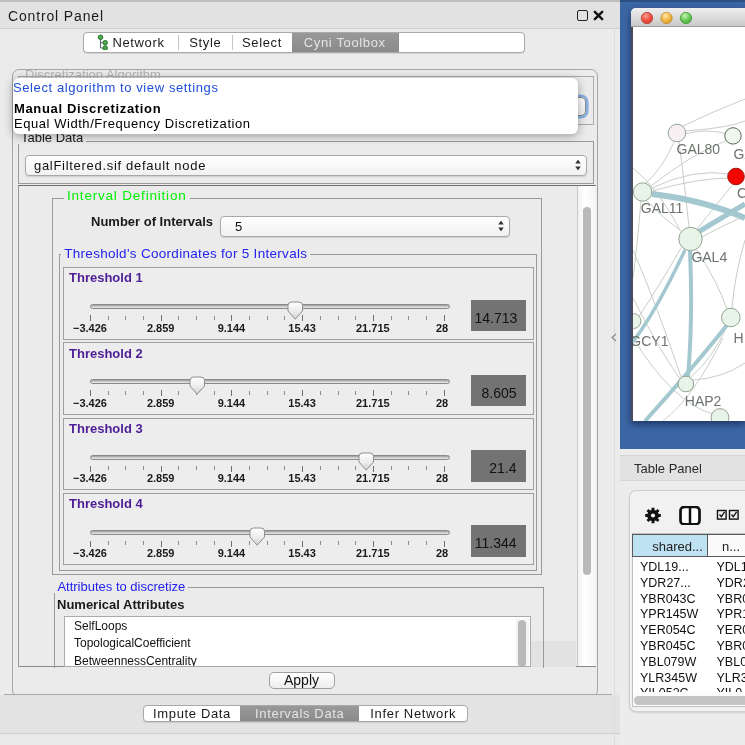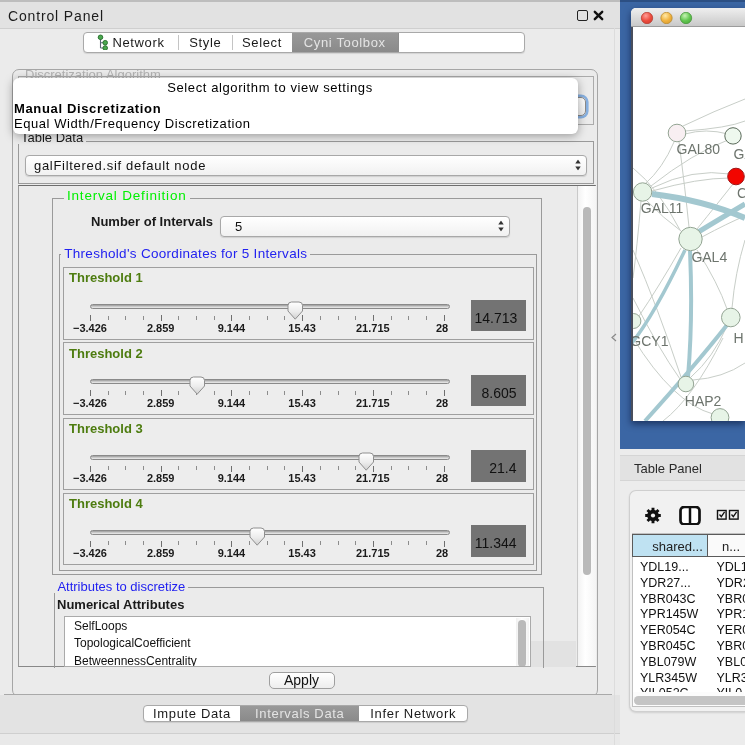--- a/index.html
+++ b/index.html
@@ -3,21 +3,21 @@
 <meta charset="utf-8">
 <style>
 html,body{margin:0;padding:0;}
 #root{position:relative;width:745px;height:745px;background:#ebebeb;font-family:"Liberation Sans",sans-serif;overflow:hidden;}
 .abs{position:absolute;}
 .gtitle{position:absolute;background:#ebebeb;padding:0 3px;font-size:13px;line-height:13px;}
 .combo{position:absolute;border:1px solid #a8a8a8;border-radius:4px;background:linear-gradient(#ffffff,#f1f1f1);box-shadow:0 1px 1px rgba(0,0,0,0.12);box-sizing:border-box;}
 .combotext{position:absolute;font-size:13px;color:#111;top:50%;transform:translateY(-50%);}
 .arrows{position:absolute;right:5.5px;top:50%;transform:translateY(-50%);width:6px;height:11px;}
 .trow{position:absolute;border:1px solid #9f9f9f;background:#ededed;}
-.tlabel{position:absolute;left:10px;top:8px;font-size:13px;font-weight:bold;color:#4d7c0f;}
+.tlabel{position:absolute;left:10px;top:8px;font-size:13px;font-weight:bold;color:#4c1d95;}
 .track{position:absolute;height:5px;border-radius:3px;background:linear-gradient(#9a9a9a,#c9c9c9 50%,#ededed);border:1px solid #8a8a8a;box-sizing:border-box;}
 .vfield{position:absolute;background:#737373;border:4px solid #737373;font-size:14px;color:#111;text-align:right;}
 .ticklbl{position:absolute;font-size:11px;font-weight:bold;color:#1a1a1a;transform:translateX(-50%);white-space:nowrap;}
 .seg{position:absolute;display:flex;border:1px solid #a9a9a9;border-radius:4px;background:#fff;overflow:hidden;box-shadow:0 1px 1px rgba(0,0,0,0.1);box-sizing:border-box;}
 .seg .it{font-size:13px;letter-spacing:0.65px;color:#1a1a1a;display:flex;align-items:center;justify-content:center;white-space:nowrap;}
 .seg .sep{width:1px;background:#c4c4c4;margin:2px 0;}
 .seg .sel{background:linear-gradient(#999999,#8a8a8a);color:#e4e4e4;}
 </style>
 </head>
 <body>
@@ -390,17 +390,17 @@
   <div class="abs" style="left:708px;top:534px;width:37px;height:23px;background:#fafafa;border-top:1px solid #5a5a5a;border-bottom:1px solid #5a5a5a;box-sizing:border-box;"></div>
   <div class="abs" style="left:640px;top:534px;width:75px;height:23px;font-size:13px;color:#222;text-align:center;line-height:26px;">shared...</div>
   <div class="abs" style="left:722px;top:534px;font-size:13px;color:#222;line-height:26px;">n...</div>
 
   <div class="abs" style="left:640px;top:560px;width:70px;font-size:12.5px;color:#111;line-height:15.8px;white-space:nowrap;">YDL19...<br>YDR27...<br>YBR043C<br>YPR145W<br>YER054C<br>YBR045C<br>YBL079W<br>YLR345W<br>YIL052C</div>
   <div class="abs" style="left:716.5px;top:560px;width:29px;font-size:12.5px;color:#111;line-height:15.8px;white-space:nowrap;overflow:hidden;">YDL1<br>YDR2<br>YBR0<br>YPR1<br>YER0<br>YBR0<br>YBL0<br>YLR3<br>YIL0</div>
   <div class="abs" style="left:633px;top:692px;width:111px;height:14px;background:#fcfcfc;"></div>
   <div class="abs" style="left:634px;top:696px;width:117px;height:8.6px;background:#c4c4c4;border-radius:4.3px;"></div>
 
   <div class="abs" style="left:13px;top:78.4px;width:565px;height:55.6px;background:#fff;border-radius:6px;box-shadow:0 2px 10px rgba(0,0,0,0.35);z-index:50;"></div>
-  <div class="abs" style="left:13px;top:80px;width:514px;height:15.5px;z-index:51;font-size:13px;letter-spacing:0.6px;color:#000000;text-align:center;line-height:15.5px;">Select algorithm to view settings</div>
+  <div class="abs" style="left:13px;top:80px;width:514px;height:15.5px;z-index:51;font-size:13px;letter-spacing:0.6px;color:#1d4ed8;line-height:15.5px;">Select algorithm to view settings</div>
   <div class="abs" style="left:14px;top:100.5px;width:560px;height:15.5px;z-index:51;font-size:13px;letter-spacing:0.65px;font-weight:bold;color:#000;line-height:15.5px;">Manual Discretization</div>
   <div class="abs" style="left:14px;top:116px;width:560px;height:15.5px;z-index:51;font-size:13px;letter-spacing:0.55px;color:#000;line-height:15.5px;">Equal Width/Frequency Discretization</div>
 
 </div>
 
 </body></html>

